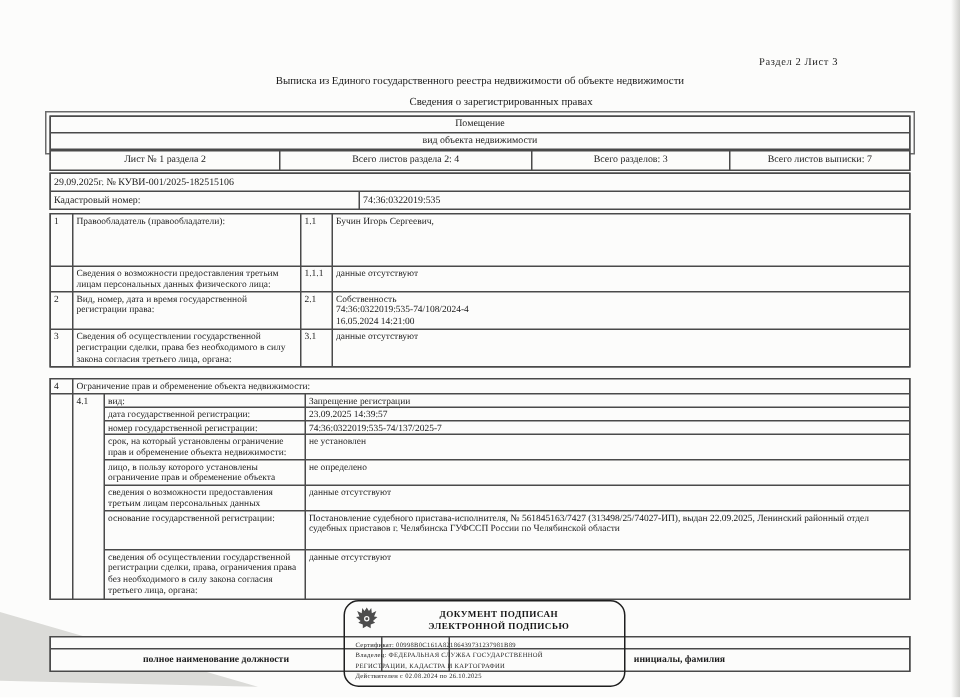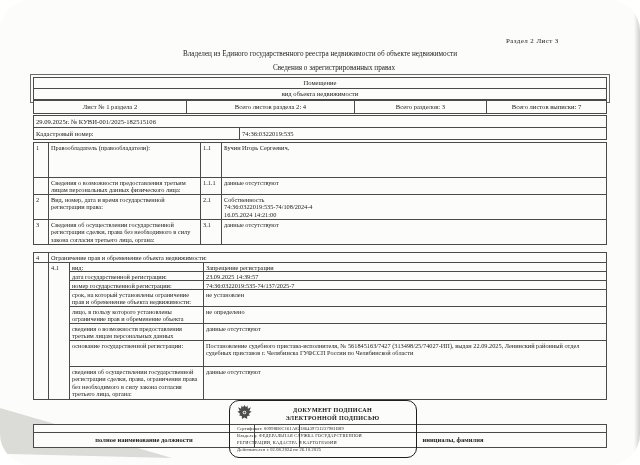--- a/index.html
+++ b/index.html
@@ -1,18 +1,18 @@
 <!DOCTYPE html>
 <html><head>
 <meta charset="utf-8">
 <style>
   html,body{margin:0;padding:0;background:#ffffff;}
   .page{
     position:relative;width:640px;height:465px;background:#fcfcfb;
-    font-family:"Liberation Serif",serif;color:#1c1c1c;overflow:hidden;border-radius:31px;
+    font-family:"Liberation Serif",serif;color:#1c1c1c;overflow:hidden;
   }
   
   .corner{position:absolute;top:37px;left:506px;font-size:7px;letter-spacing:.4px;}
   .title{position:absolute;top:50px;left:0;width:100%;text-align:center;font-size:7.2px;}
   .subtitle{position:absolute;top:64px;left:0;width:100%;text-align:center;font-size:7.2px;padding-left:14px;}
   
   .tbl{position:absolute;left:33px;width:574px;display:grid;gap:1px;
        background:#4a4a4a;border:1px solid #4a4a4a;box-sizing:border-box;}
   .c{background:#fcfcfb;padding:0 2px;font-size:6.6px;line-height:9px;overflow:hidden;}
   .center{text-align:center;}
@@ -68,21 +68,21 @@
   <div class="edge"></div>
   <div class="tri"></div>
   <div class="wm">
     <span></span>
     <span></span>
     <span></span>
     <span></span>
   </div>
 
   <div class="corner">Раздел 2 Лист 3</div>
-  <div class="title">Владелец из Единого государственного реестра недвижимости об объекте недвижимости</div>
+  <div class="title">Выписка из Единого государственного реестра недвижимости об объекте недвижимости</div>
   <div class="subtitle">Сведения о зарегистрированных правах</div>
 
   <div class="tbl obj">
     <div class="c center">Помещение</div>
     <div class="c center">вид объекта недвижимости</div>
   </div>
 
   <div class="tbl sheet">
     <div class="c center">Лист № 1 раздела 2</div>
     <div class="c center">Всего листов раздела 2: 4</div>

